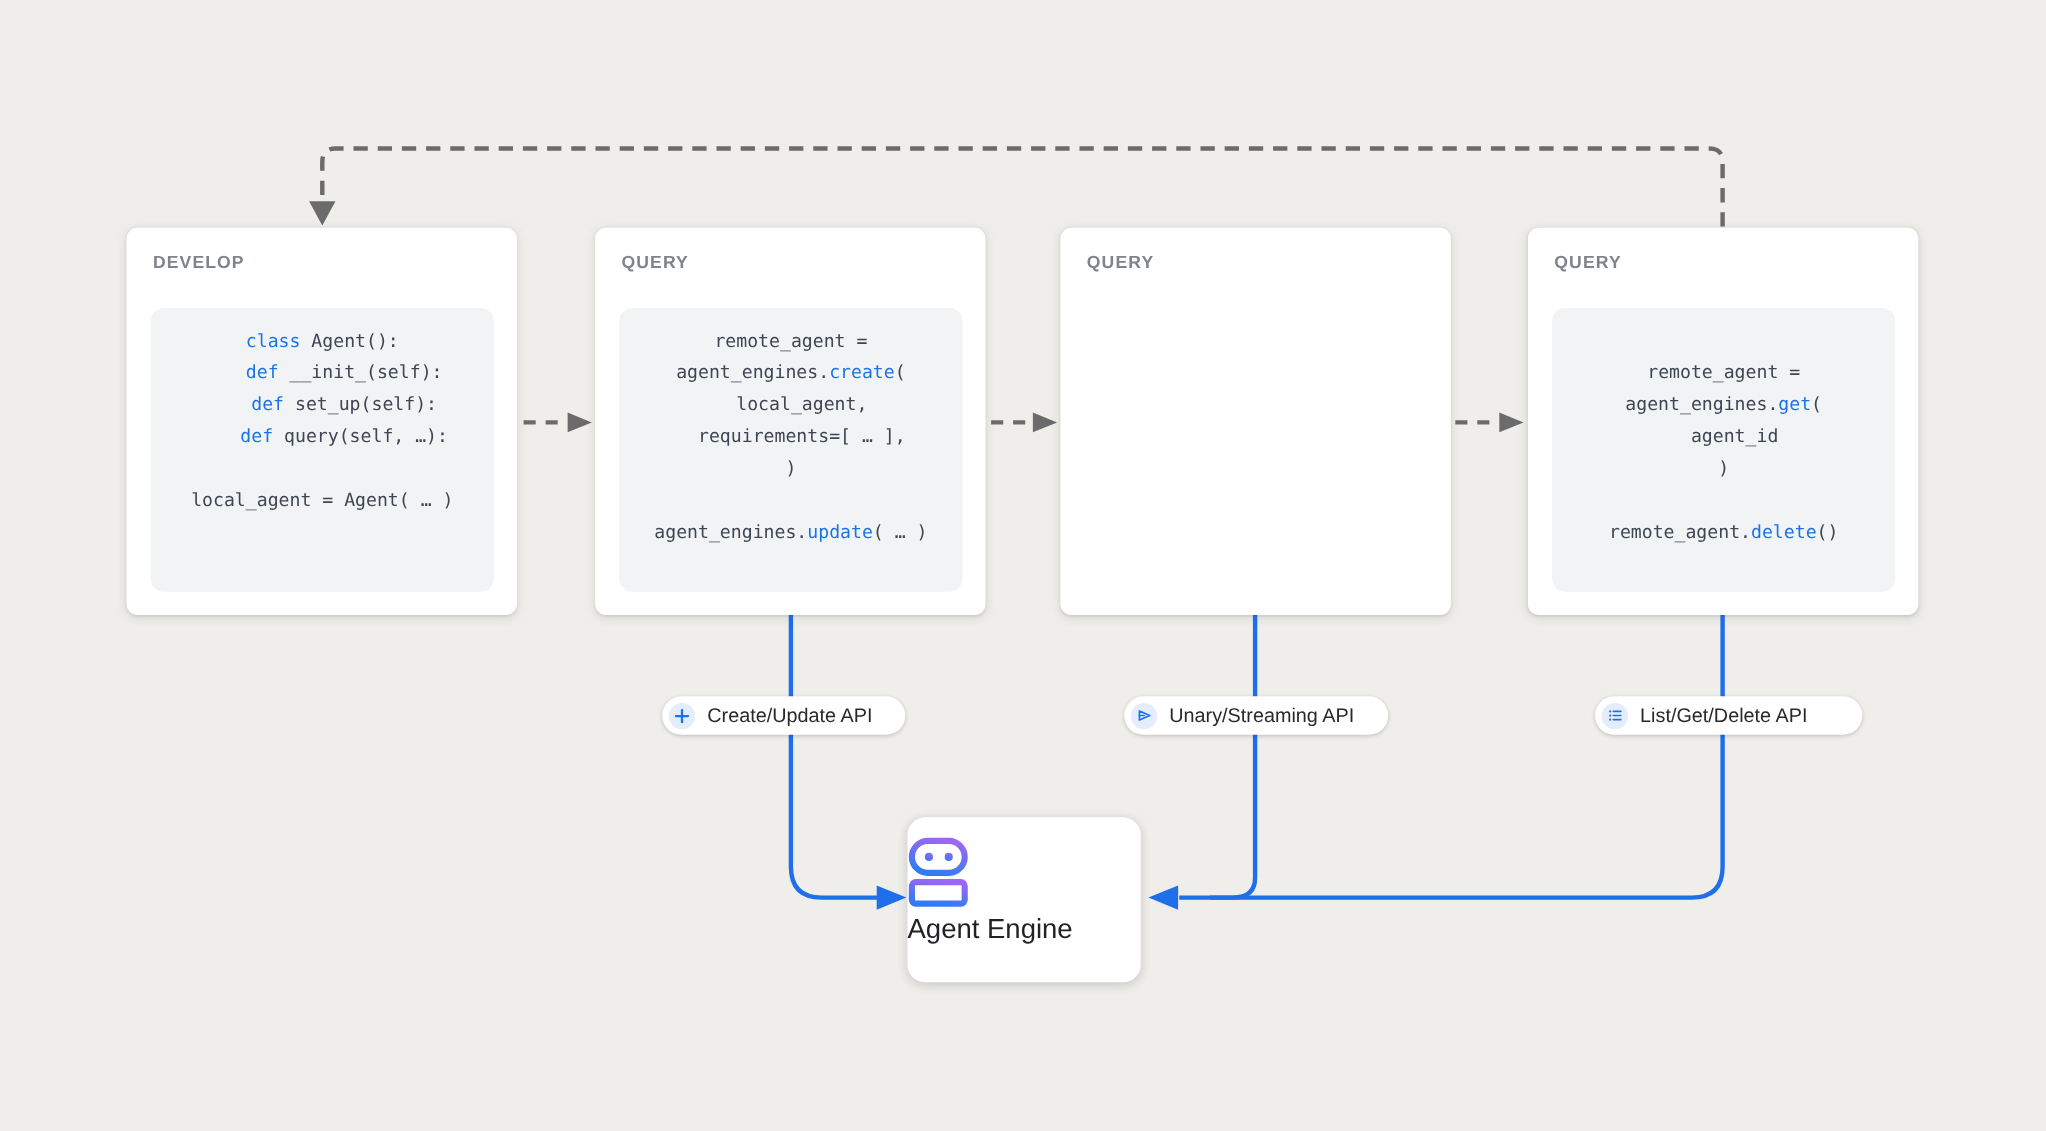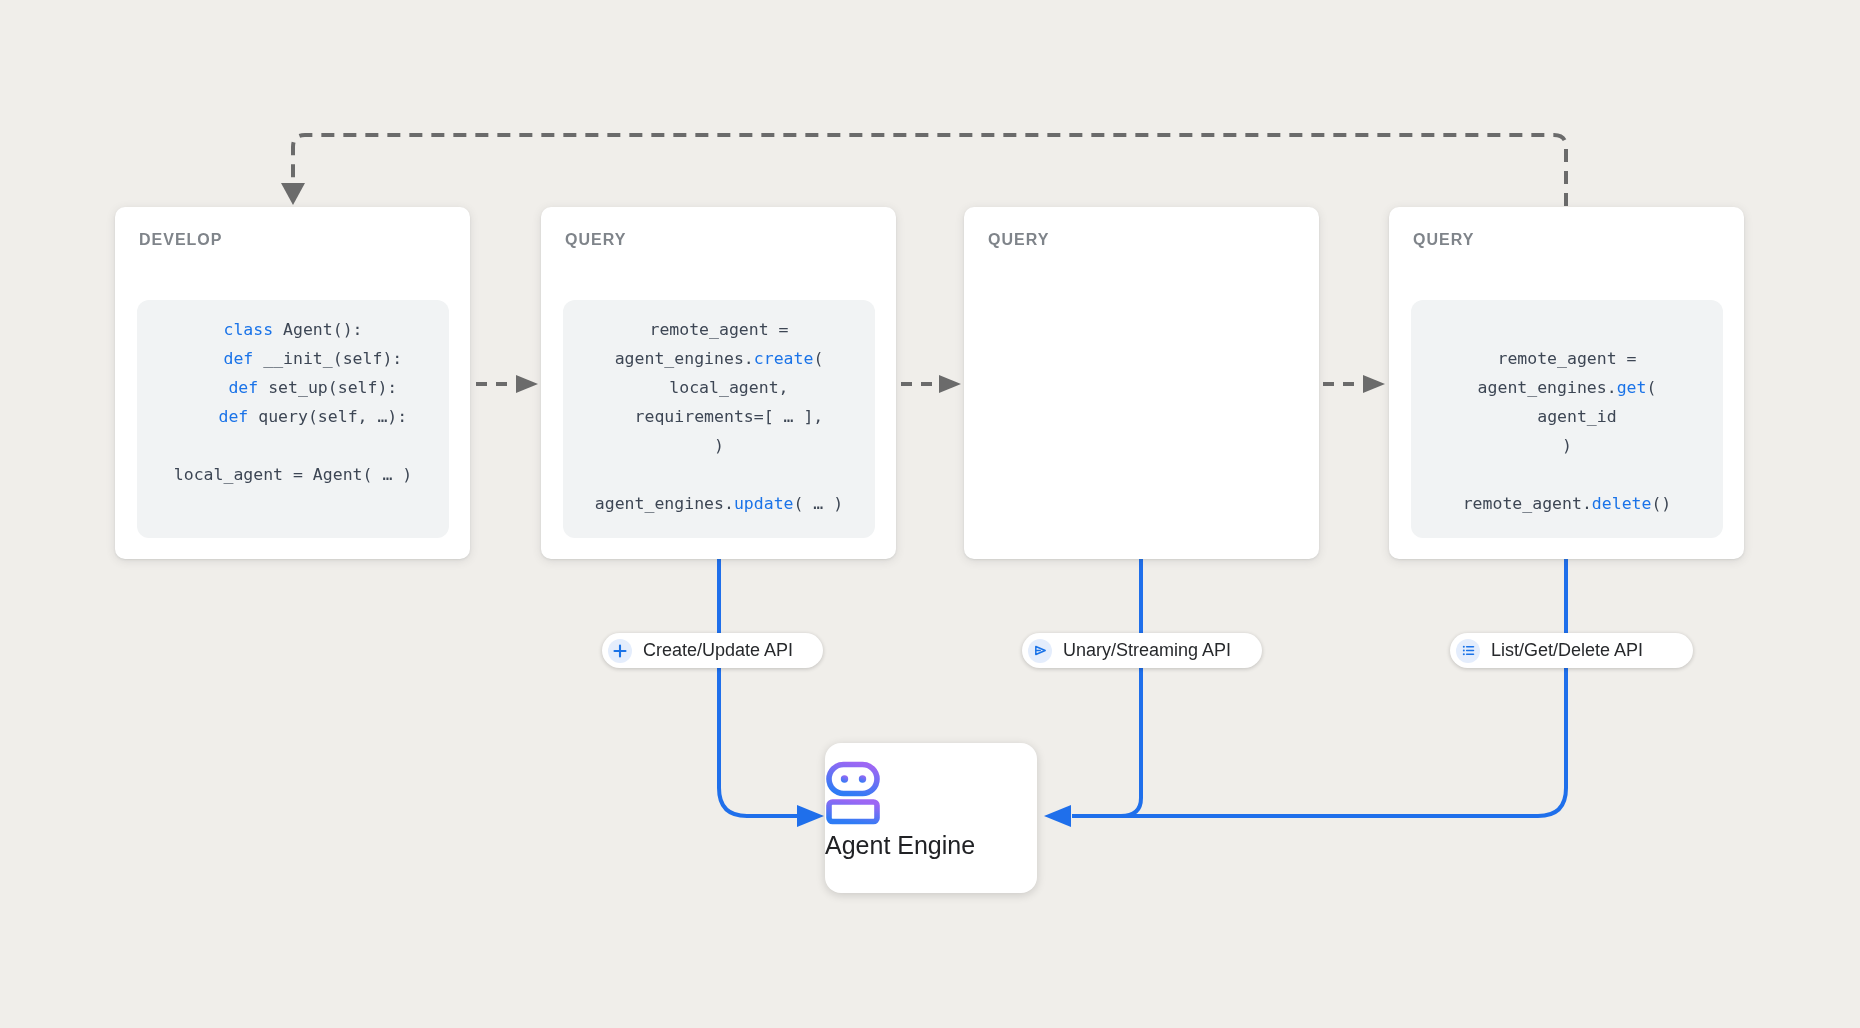--- a/index.html
+++ b/index.html
@@ -38,21 +38,21 @@
     box-shadow:0 1px 2px rgba(60,64,67,.10),0 2px 10px rgba(60,64,67,.13);
     text-align:center;
   }
   .card-title{
     position:absolute;top:24px;left:24px;
     font-size:16px;font-weight:700;letter-spacing:1px;color:var(--title-gray);
   }
   .code-block{
     position:absolute;top:73px;left:22px;right:21px;bottom:21px;
     background:var(--code-bg);border-radius:12px;
-    padding:15px 17px;overflow:hidden;margin-top:20px;
+    padding:15px 17px;overflow:hidden;
   }
   .code-line{
     height:29px;line-height:29px;white-space:pre;
     font-family:"DejaVu Sans Mono",monospace;font-size:16.5px;color:var(--code-text);
   }
   .tok-plain{color:var(--code-text);}
   .tok-kw{color:var(--accent-blue);}
   .tok-comment{color:var(--comment-gray);}
 
   .pill{

